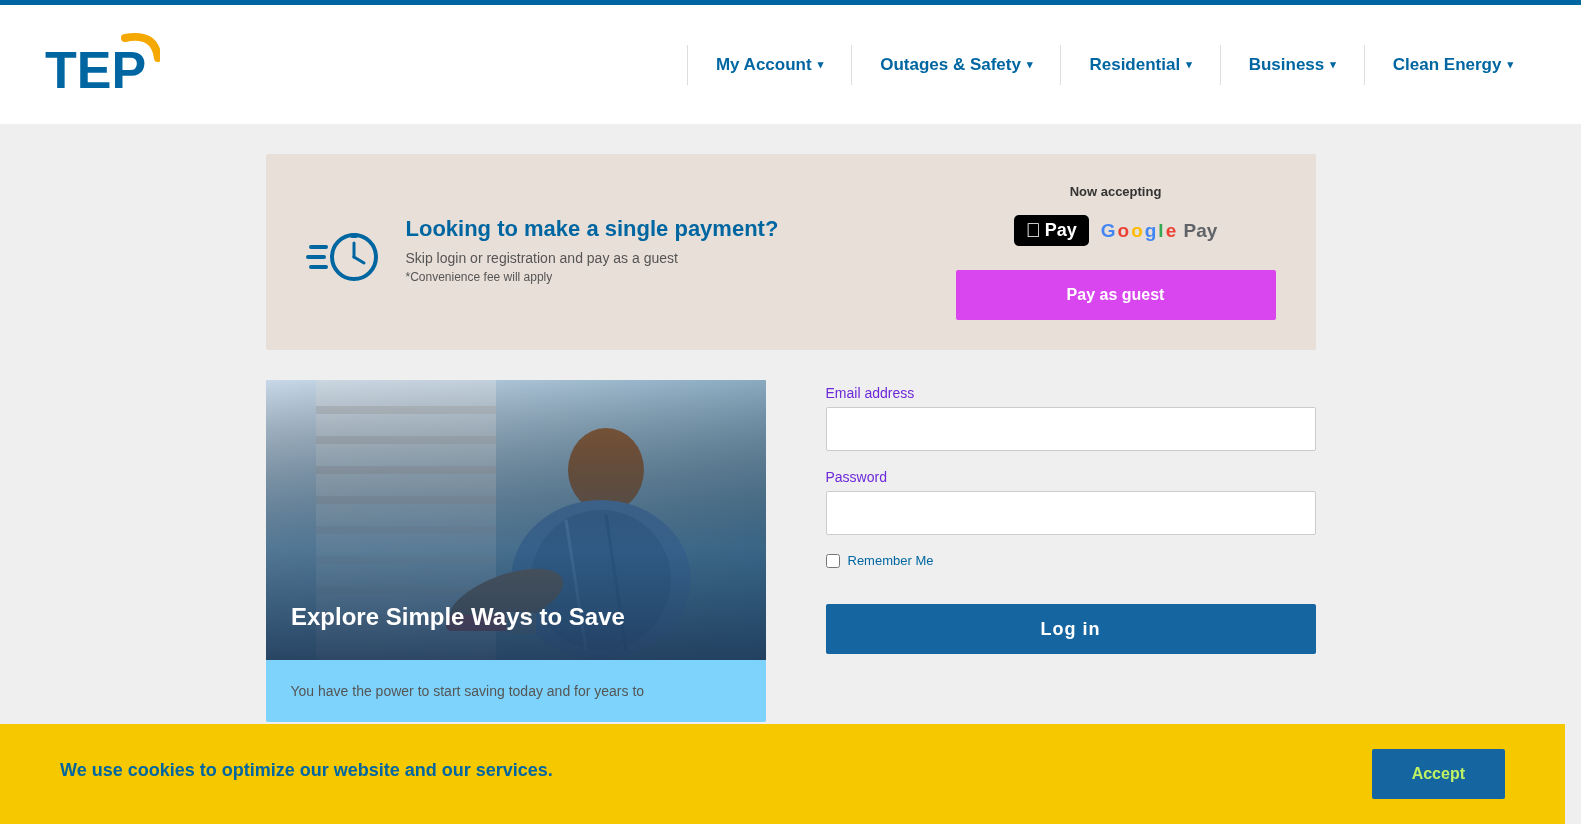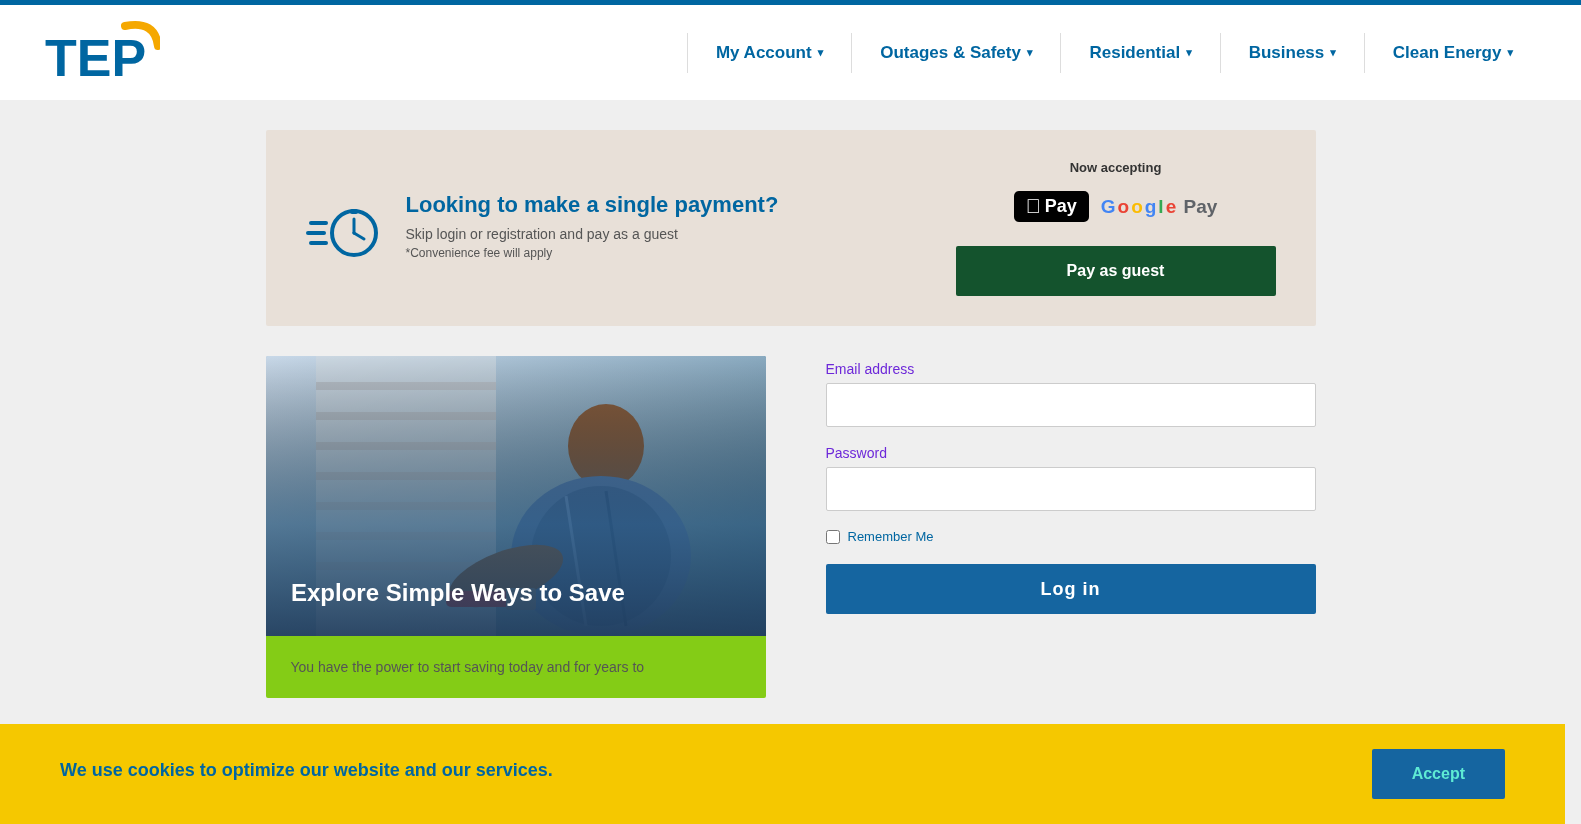--- a/index.html
+++ b/index.html
@@ -5,21 +5,21 @@
     * { margin: 0; padding: 0; box-sizing: border-box; }
     body { font-family: Arial, sans-serif; background: #f0f0f0; overflow-x: hidden; }
 
     
     .header {
       background: #fff;
       border-top: 5px solid #0066a1;
       display: flex;
       align-items: center;
       padding: 10px 40px;
-      height: 100px;
+      height: 124px;
       box-shadow: 0 2px 4px rgba(0,0,0,0.1);
     }
     .logo-area {
       display: flex;
       align-items: center;
       margin-right: auto;
     }
     .logo-svg {
       width: 120px;
       height: 70px;
@@ -96,21 +96,21 @@
       align-items: center;
       gap: 16px;
     }
     .accepting-text {
       font-size: 13px;
       font-weight: 600;
       color: #333;
       text-align: center;
     }
     .pay-guest-btn {
-      background: #14532d;
+      background: #d946ef;
       color: #fff;
       border: none;
       padding: 16px 32px;
       font-size: 16px;
       font-weight: 600;
       cursor: pointer;
       border-radius: 2px;
       min-width: 320px;
     }
 
@@ -130,21 +130,21 @@
     }
     .card-image {
       width: 500px;
       height: 280px;
       background: linear-gradient(135deg, #a8c0d0 0%, #7a9eb8 30%, #5a8aa8 60%, #3a6a88 100%);
       position: relative;
       overflow: hidden;
       border-radius: 2px 2px 0 0;
     }
     .card-description {
-      background: #84cc16;
+      background: #7dd3fc;
       padding: 20px 25px;
       border-radius: 0 0 2px 2px;
     }
     .card-description p {
       color: #555;
       font-size: 14px;
       line-height: 1.6;
     }
 
     
@@ -175,21 +175,21 @@
       border-radius: 2px;
       padding: 0 12px;
       font-size: 14px;
       background: #fff;
       outline: none;
     }
     .remember-me {
       display: flex;
       align-items: center;
       gap: 8px;
-      margin-bottom: 20px;
+      margin-bottom: 36px;
     }
     .remember-me input[type="checkbox"] {
       width: 14px;
       height: 14px;
       border: 1px solid #aaa;
       cursor: pointer;
     }
     .remember-me label {
       font-size: 13px;
       color: #0066a1;
@@ -237,21 +237,21 @@
       line-height: 1.6;
     }
     .cookie-link {
       color: #0066a1;
       font-weight: 700;
       text-decoration: underline;
       cursor: pointer;
     }
     .accept-btn {
       background: #1565a0;
-      color: #5eead4;
+      color: #bef264;
       border: none;
       padding: 16px 40px;
       font-size: 16px;
       font-weight: 600;
       cursor: pointer;
       border-radius: 2px;
       white-space: nowrap;
       flex-shrink: 0;
     }
 

